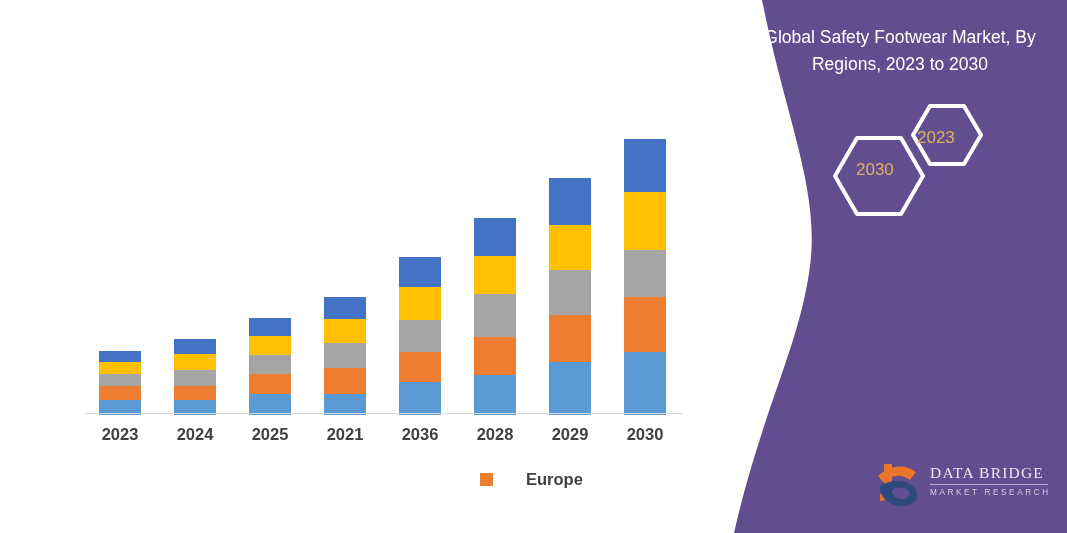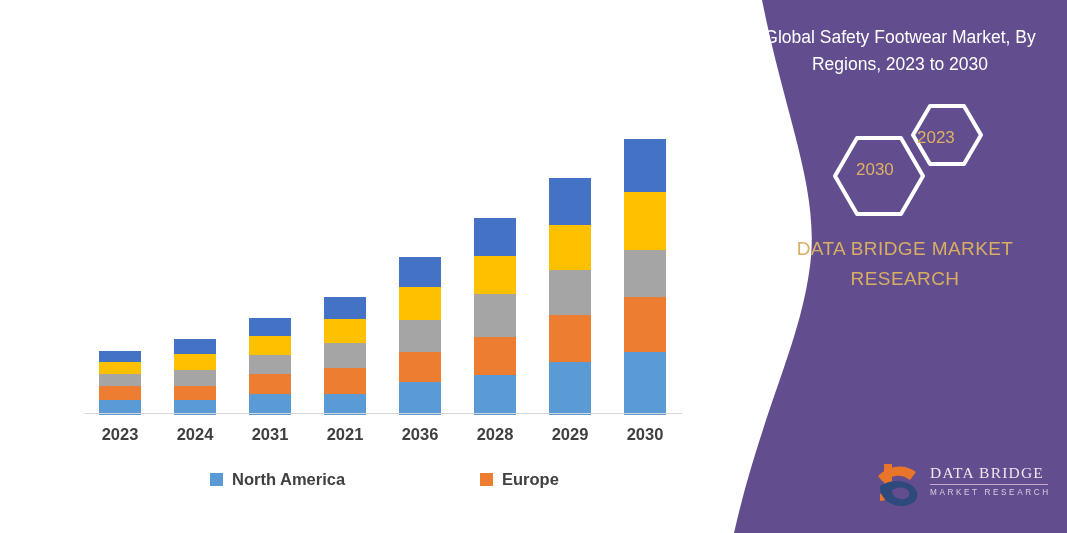--- a/index.html
+++ b/index.html
@@ -113,21 +113,20 @@
 
   <div id="hex-group">
     <svg width="200" height="120" viewBox="0 0 200 120">
       <polygon points="110,6 144,6 161,35 144,64 110,64 93,35" fill="none" stroke="#ffffff" stroke-width="4" stroke-linejoin="round"></polygon>
       <polygon points="37,38 81,38 103,76 81,114 37,114 15,76" fill="none" stroke="#ffffff" stroke-width="4" stroke-linejoin="round"></polygon>
     </svg>
     <span class="hex-label" id="hex-2030-label">2030</span>
     <span class="hex-label" id="hex-2023-label">2023</span>
   </div>
 
-  <div id="brand-name">DATA BRIDGE MARKET RESEARCH</div>
 
   <div id="logo-wrap">
     <svg width="56" height="52" viewBox="0 0 56 52">
       <path d="M6,18 C18,6 34,6 44,14 L38,22 C30,16 20,16 11,24 Z" fill="#E8752A"></path>
       <path d="M12,6 L20,6 L20,30 C20,38 15,43 8,43 L8,36 C12,36 12,33 12,30 Z" fill="#E8752A"></path>
       <path d="M8,28 C20,20 38,22 44,32 C49,41 40,48 30,48 C18,48 10,41 8,32 Z" fill="#2E4A7D"></path>
       <path d="M20,32 C26,28 35,29 37,34 C39,39 33,42 28,41 C23,40 20,37 20,32 Z" fill="#624E8F"></path>
     </svg>
     <div id="logo-text">
       <div class="logo-l1">DATA BRIDGE</div>
@@ -208,32 +207,28 @@
           <div class="seg" style="height: 47px; background: rgb(165, 165, 165);"></div>
           <div class="seg" style="height: 58px; background: rgb(255, 192, 0);"></div>
           <div class="seg" style="height: 53px; background: rgb(68, 114, 196);"></div>
         </div>
       </div>
     </div>
   <div id="axis-line"></div>
   <div class="xlabels" id="xlabels">
       <div class="xlabel" style="left: 0px;">2023</div>
       <div class="xlabel" style="left: 75px;">2024</div>
-      <div class="xlabel" style="left: 150px;">2031</div>
+      <div class="xlabel" style="left: 150px;">2025</div>
       <div class="xlabel" style="left: 225px;">2021</div>
       <div class="xlabel" style="left: 300px;">2036</div>
       <div class="xlabel" style="left: 375px;">2028</div>
       <div class="xlabel" style="left: 450px;">2029</div>
       <div class="xlabel" style="left: 525px;">2030</div>
     </div>
   <div id="legend">
-      <div class="legend-item" style="left: 125px;">
-        <span class="legend-swatch" style="background: rgb(91, 155, 213);"></span>
-        <span class="legend-text">North America</span>
-      </div>
-      <div class="legend-item" style="left: 395px;">
+      <div class="legend-item" style="left: 395px; gap: 24px;">
         <span class="legend-swatch" style="background: rgb(237, 125, 49);"></span>
         <span class="legend-text">Europe</span>
       </div>
     </div>
 
 
 </div>
 
 </body></html>

